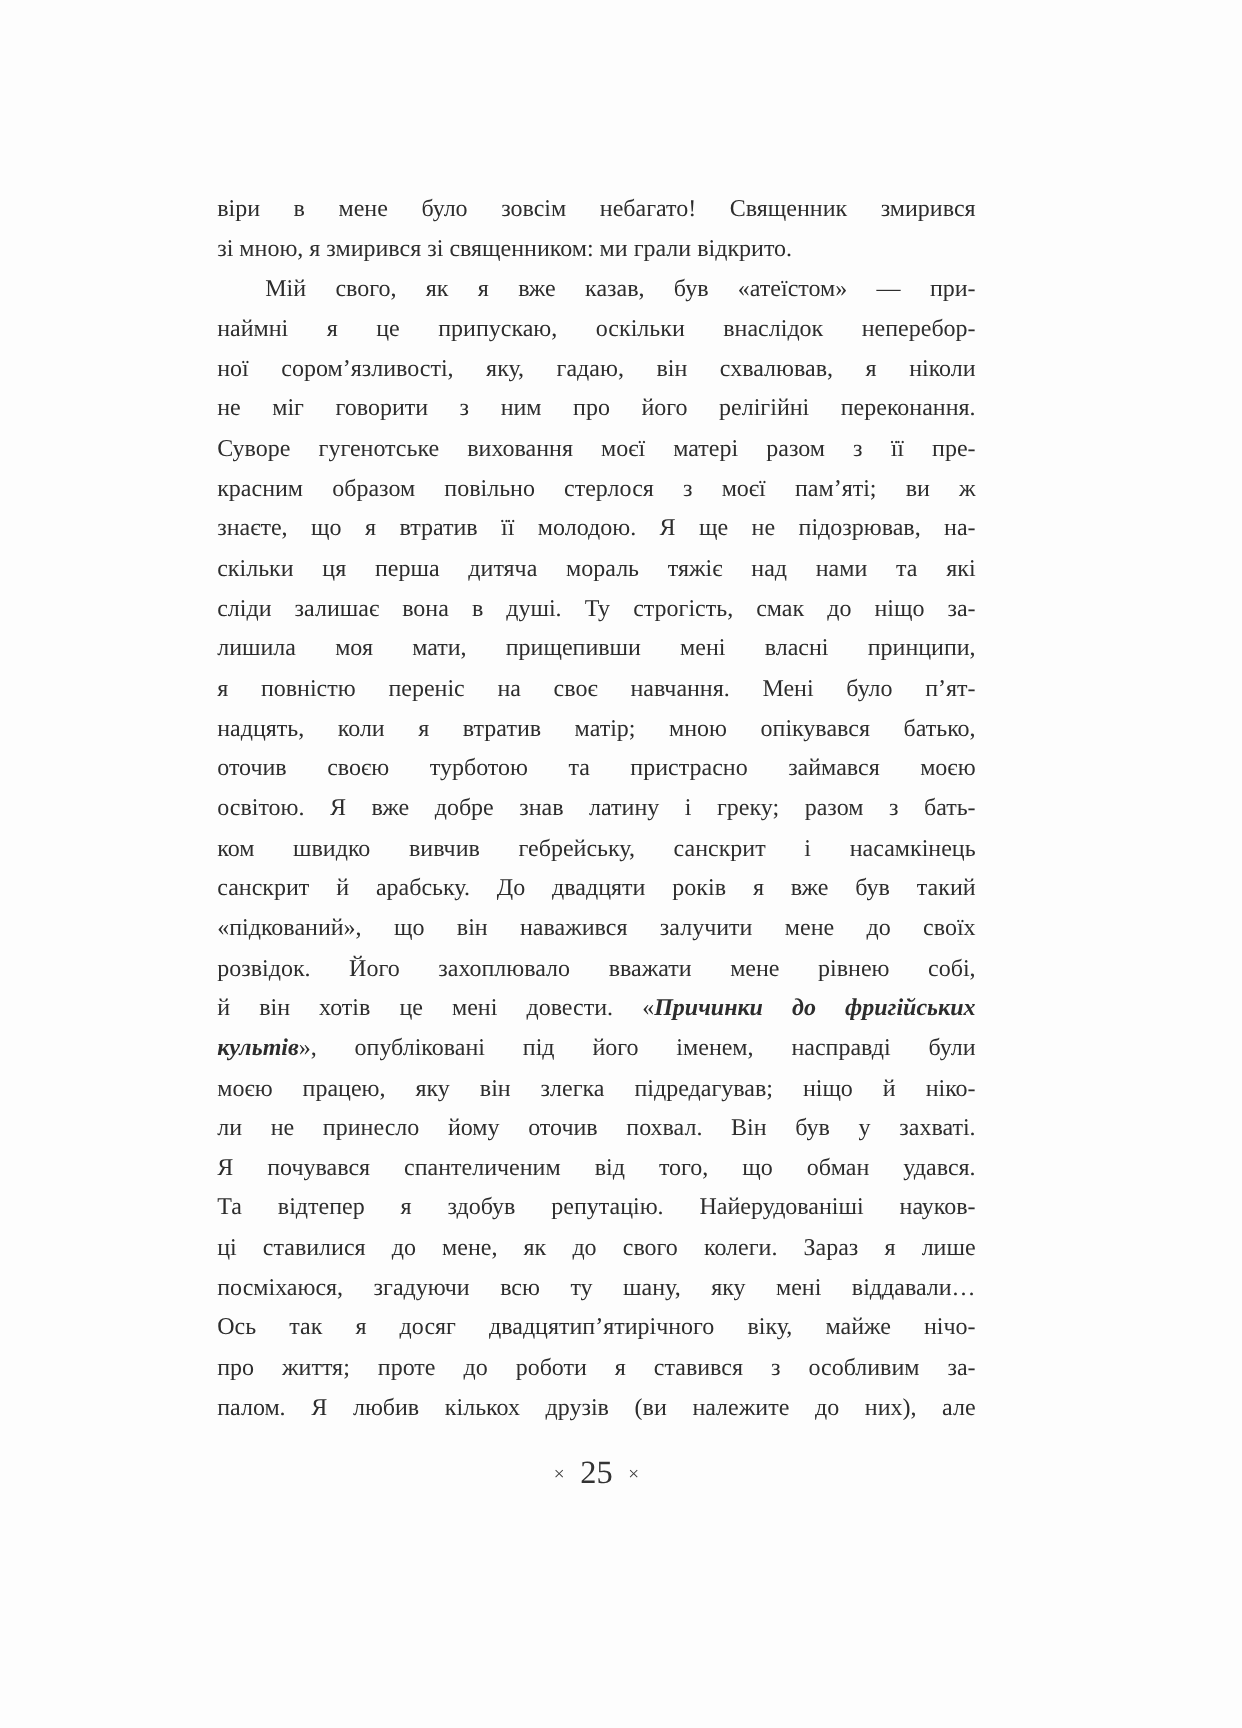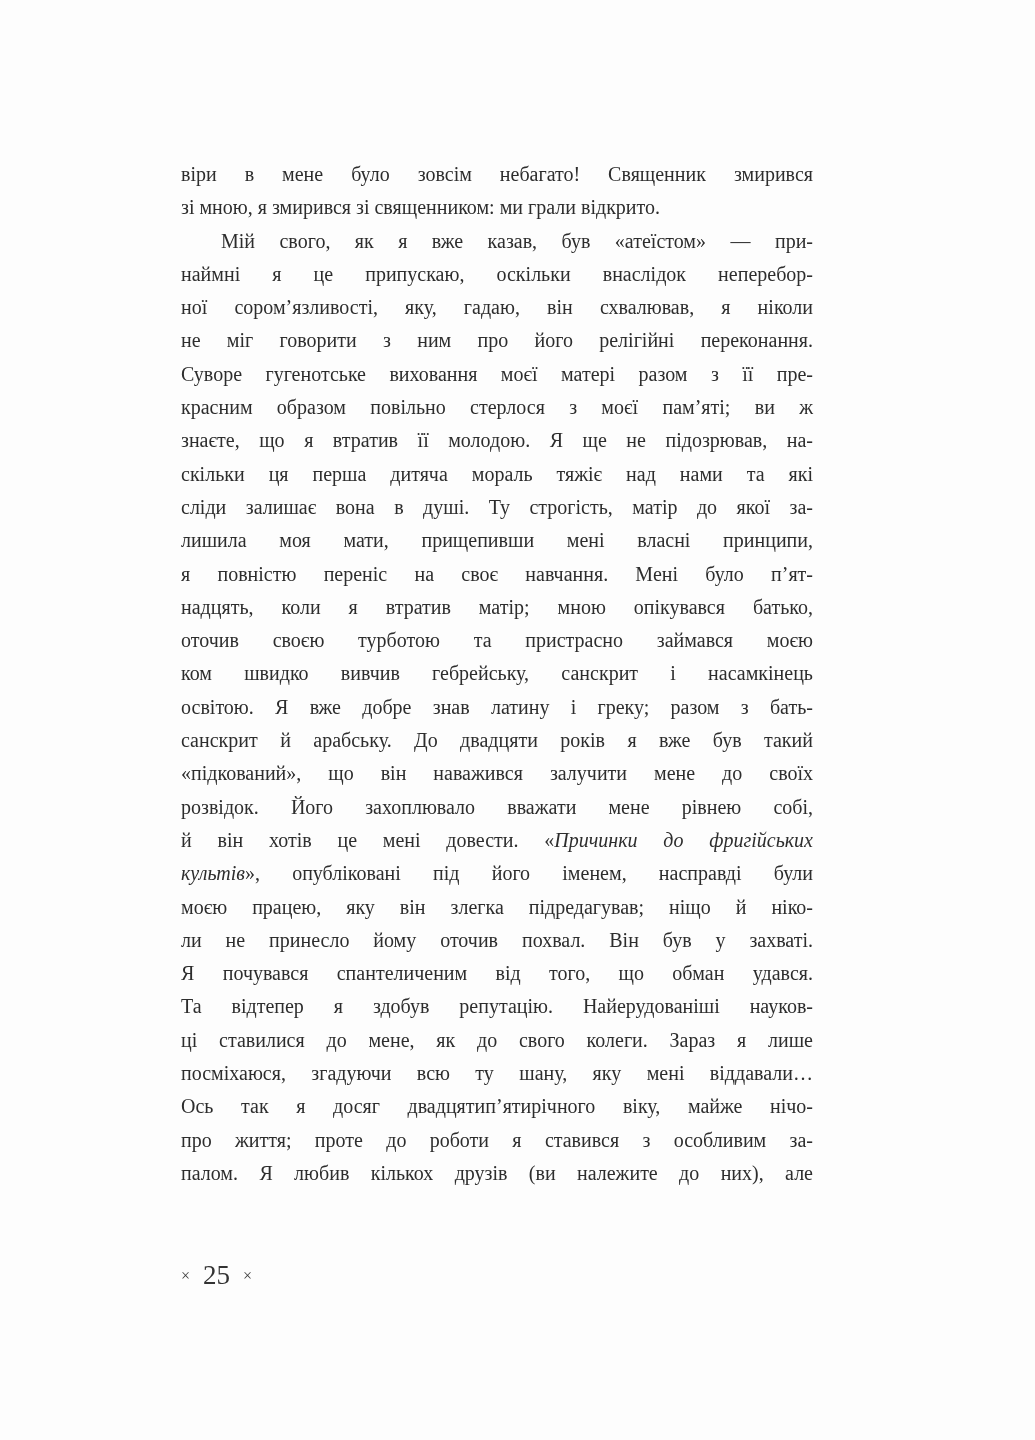--- a/index.html
+++ b/index.html
@@ -33,26 +33,28 @@
     white-space: normal;
   }
   .line.just {
     text-align-last: justify;
   }
   .line.indent {
     text-indent: 40px;
   }
   .it {
     font-style: italic;
+    font-weight: bold;
   }
   .folio {
     position: absolute;
     left: 181px;
-    top: 1260px;
+    top: 1212px;
     width: 632px;
+    text-align: center;
     font-size: 27px;
     color: #333333;
   }
   .folio .mark {
     font-size: 16px;
     color: #3d3d3d;
     vertical-align: 3px;
   }
   .folio .mark.left  { margin-right: 13px; }
   .folio .mark.right { margin-left: 13px; }
@@ -65,27 +67,27 @@
       <div class="line just"><span class="">віри в мене було зовсім небагато! Священник змирився</span></div>
       <div class="line"><span class="">зі мною, я змирився зі священником: ми грали відкрито.</span></div>
       <div class="line indent just"><span class="">Мій свого, як я вже казав, був «атеїстом» — при-</span></div>
       <div class="line just"><span class="">наймні я це припускаю, оскільки внаслідок неперебор-</span></div>
       <div class="line just"><span class="">ної сором’язливості, яку, гадаю, він схвалював, я ніколи</span></div>
       <div class="line just"><span class="">не міг говорити з ним про його релігійні переконання.</span></div>
       <div class="line just"><span class="">Суворе гугенотське виховання моєї матері разом з її пре-</span></div>
       <div class="line just"><span class="">красним образом повільно стерлося з моєї пам’яті; ви ж</span></div>
       <div class="line just"><span class="">знаєте, що я втратив її молодою. Я ще не підозрював, на-</span></div>
       <div class="line just"><span class="">скільки ця перша дитяча мораль тяжіє над нами та які</span></div>
-      <div class="line just"><span class="">сліди залишає вона в душі. Ту строгість, матір до якої за-</span></div>
+      <div class="line just"><span class="">сліди залишає вона в душі. Ту строгість, смак до ніщо за-</span></div>
       <div class="line just"><span class="">лишила моя мати, прищепивши мені власні принципи,</span></div>
       <div class="line just"><span class="">я повністю переніс на своє навчання. Мені було п’ят-</span></div>
       <div class="line just"><span class="">надцять, коли я втратив матір; мною опікувався батько,</span></div>
       <div class="line just"><span class="">оточив своєю турботою та пристрасно займався моєю</span></div>
+      <div class="line just"><span class="">освітою. Я вже добре знав латину і греку; разом з бать-</span></div>
       <div class="line just"><span class="">ком швидко вивчив гебрейську, санскрит і насамкінець</span></div>
-      <div class="line just"><span class="">освітою. Я вже добре знав латину і греку; разом з бать-</span></div>
       <div class="line just"><span class="">санскрит й арабську. До двадцяти років я вже був такий</span></div>
       <div class="line just"><span class="">«підкований», що він наважився залучити мене до своїх</span></div>
       <div class="line just"><span class="">розвідок. Його захоплювало вважати мене рівнею собі,</span></div>
       <div class="line just"><span class="">й він хотів це мені довести. «</span><span class="it">Причинки до фригійських</span></div>
       <div class="line just"><span class="it">культів</span><span class="">», опубліковані під його іменем, насправді були</span></div>
       <div class="line just"><span class="">моєю працею, яку він злегка підредагував; ніщо й ніко-</span></div>
       <div class="line just"><span class="">ли не принесло йому оточив похвал. Він був у захваті.</span></div>
       <div class="line just"><span class="">Я почувався спантеличеним від того, що обман удався.</span></div>
       <div class="line just"><span class="">Та відтепер я здобув репутацію. Найерудованіші науков-</span></div>
       <div class="line just"><span class="">ці ставилися до мене, як до свого колеги. Зараз я лише</span></div>

